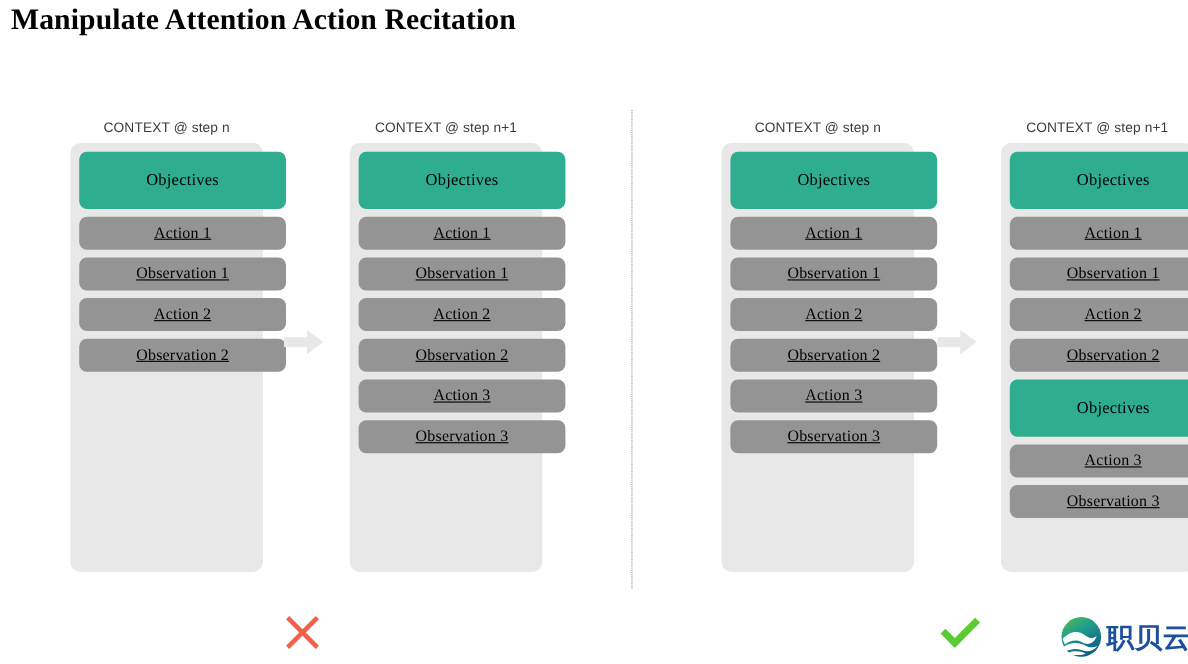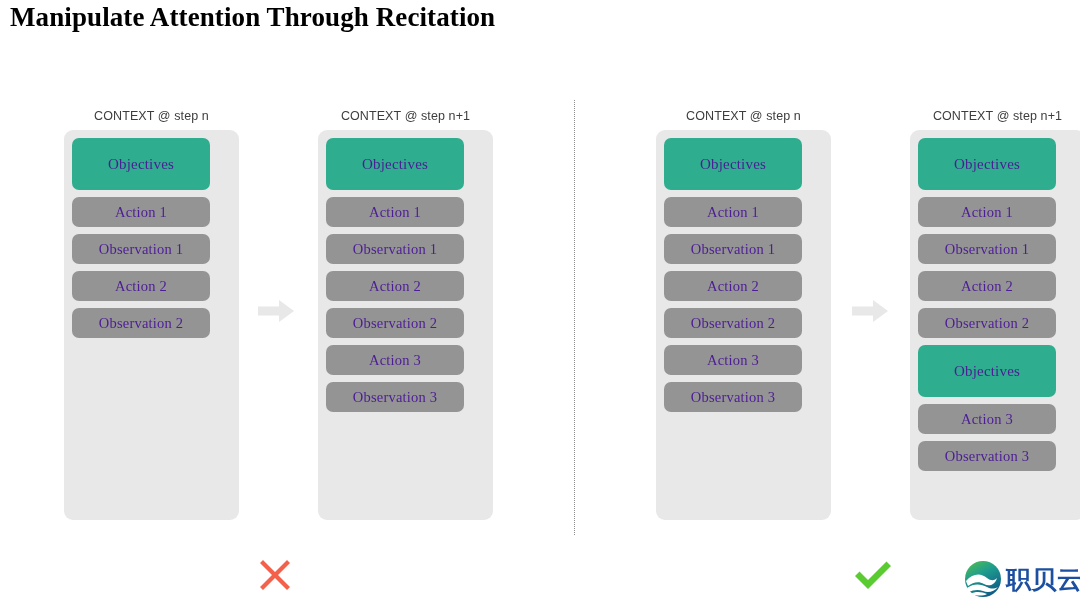--- a/index.html
+++ b/index.html
@@ -58,37 +58,38 @@
     margin-top: 5px;
     width: 175px;
     height: 390px;
     background: #e8e8e8;
     border-radius: 9px;
     box-sizing: border-box;
     padding: 8px 8px 0 8px;
   }
 
   .card {
-    width: 138px;
+    width: 188px;
     border-radius: 7px;
     box-sizing: border-box;
     display: flex;
     align-items: center;
     justify-content: center;
     font-family: "Liberation Serif", serif;
     font-size: 14.5px;
-    color: #4c1d95;
+    color: #000000;
     letter-spacing: 0.2px;
     margin-bottom: 7px;
     white-space: nowrap;
   }
 
   .card.gray {
     background: #949494;
     height: 30px;
+    text-decoration: underline;
   }
 
   .card.teal {
     background: #2fae8f;
     height: 52px;
     font-size: 15px;
   }
 
   
   #col-1 { left: 47px; }
@@ -146,21 +147,21 @@
     color: #1c4fa0;
     letter-spacing: 0.5px;
     margin-left: 4px;
     line-height: 1;
     white-space: nowrap;
   }
 </style>
 </head>
 <body>
 
-<div id="page-title">Manipulate Attention Through Recitation</div>
+<div id="page-title">Manipulate Attention Action Recitation</div>
 
 <div id="diagram">
 
   <div class="column" id="col-1">
     <div class="col-header">CONTEXT @ step n</div>
     <div class="panel">
         <div class="card teal">
           <span>Objectives</span>
         </div>
         <div class="card gray">

